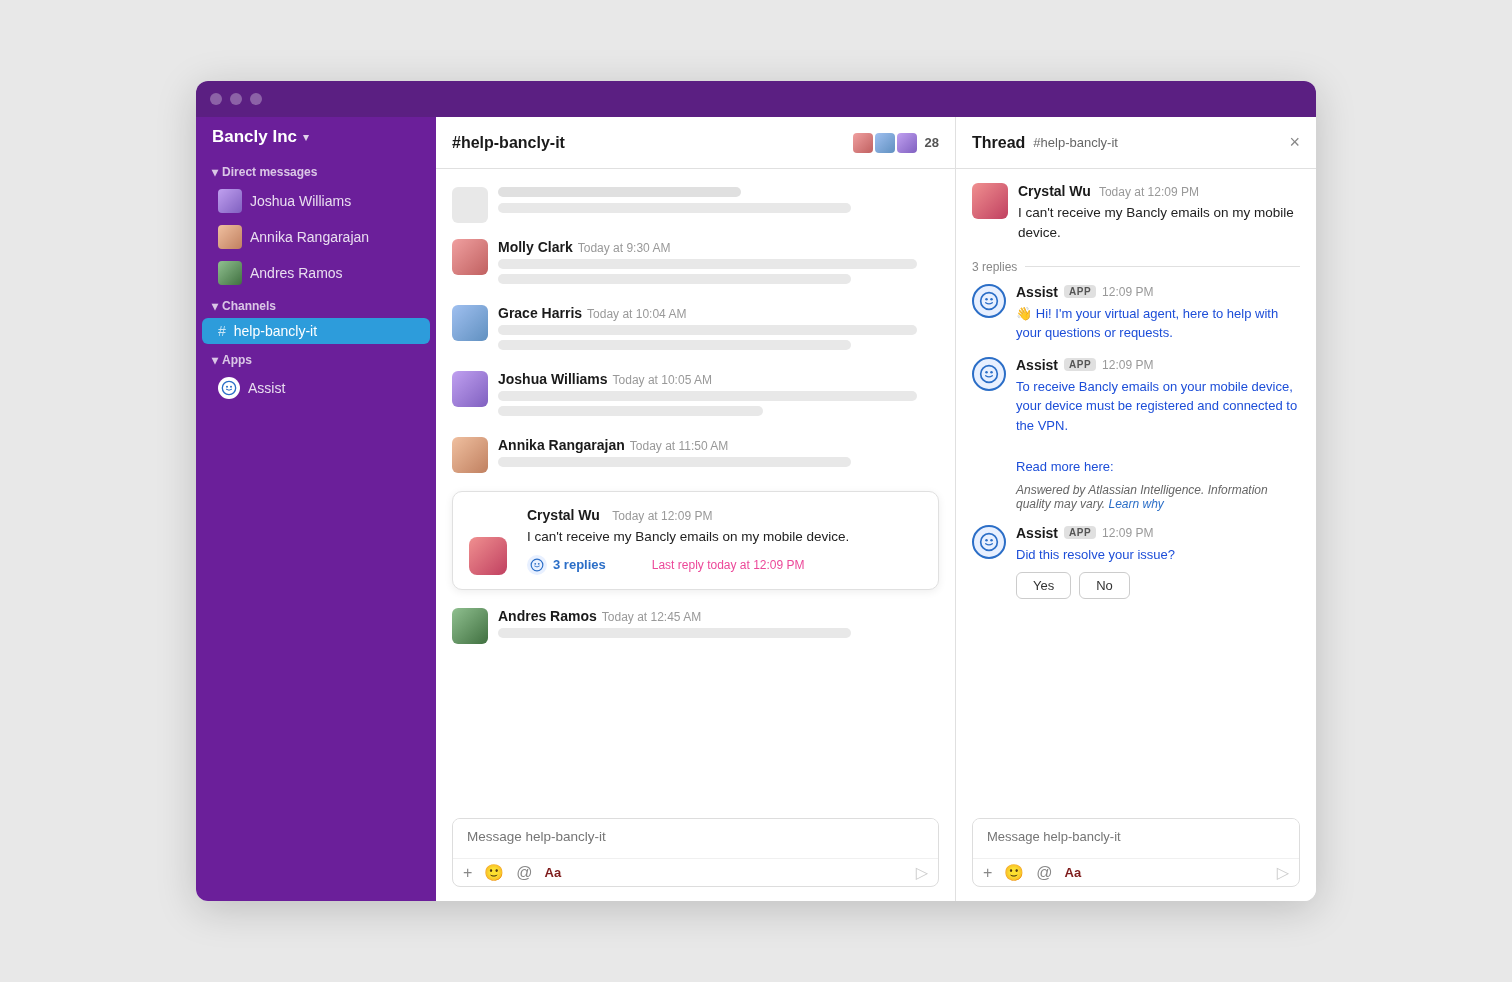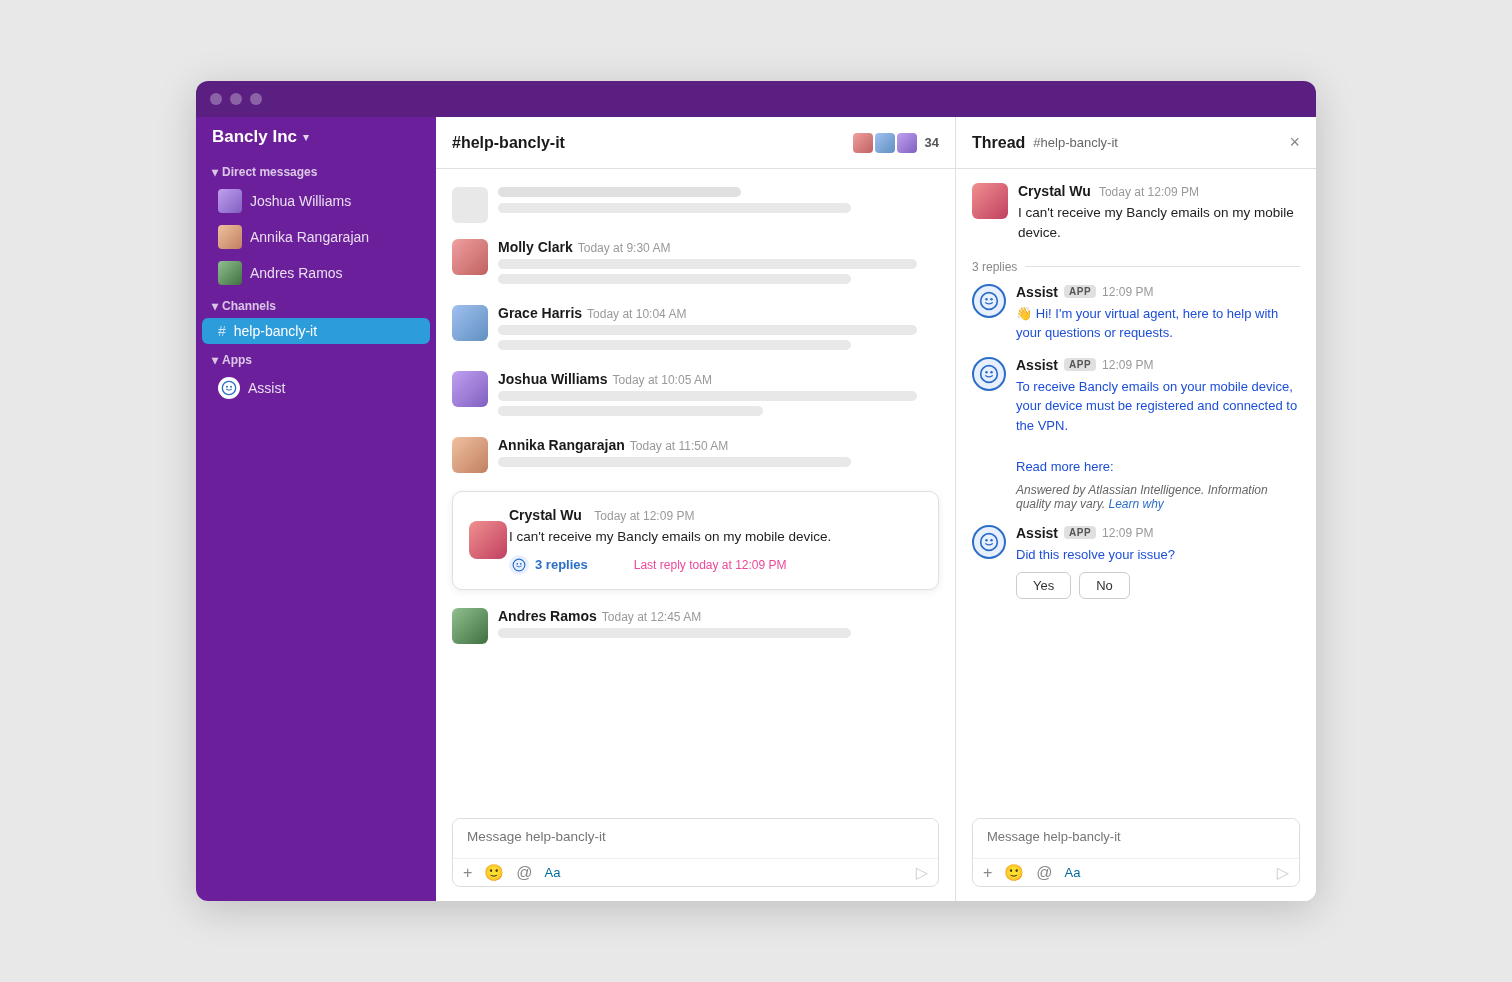--- a/index.html
+++ b/index.html
@@ -184,22 +184,22 @@
     .message-highlight {
       background: #fff;
       border: 1px solid #e0e0e0;
       border-radius: 10px;
       padding: 14px 16px;
       margin: 8px 0;
       box-shadow: 0 2px 8px rgba(0,0,0,0.07);
     }
     .message-highlight .msg-row-inner {
       display: flex;
-      gap: 2px;
-      align-items: center;
+      gap: 20px;
+      align-items: flex-end;
     }
     .highlight-avatar {
       width: 38px; height: 38px;
       border-radius: 8px;
       background: #ccc;
       overflow: hidden;
       flex-shrink: 0;
     }
     .highlight-body { flex: 1; }
     .highlight-name { font-size: 14px; font-weight: 700; color: #1a1a1a; }
@@ -238,21 +238,21 @@
       font-family: inherit;
     }
     .message-input-toolbar {
       display: flex;
       align-items: center;
       padding: 4px 10px;
       border-top: 1px solid #f0f0f0;
       gap: 12px;
     }
     .input-toolbar-icon { font-size: 16px; color: #888; cursor: pointer; }
-    .input-toolbar-text { font-size: 13px; color: #0369a1; }
+    .input-toolbar-text { font-size: 13px; color: #7f1d1d; font-weight: bold; }
     .send-icon { font-size: 16px; color: #ccc; margin-left: auto; cursor: pointer; }
 
     
     .thread-panel {
       width: 360px;
       display: flex;
       flex-direction: column;
       background: #fff;
       flex-shrink: 0;
     }
@@ -442,21 +442,21 @@
     </div>
 
     <div class="channel-pane">
       <div class="channel-header">
         <span class="channel-name">#help-bancly-it</span>
         <div class="header-avatars">
           <div class="header-avatar-sm av-molly"></div>
           <div class="header-avatar-sm av-grace"></div>
           <div class="header-avatar-sm av-joshua"></div>
         </div>
-        <span class="member-count">34</span>
+        <span class="member-count">28</span>
       </div>
 
       <div class="channel-messages">
 
         <div class="message-row">
           <div style="width:36px;height:36px;border-radius:6px;background:#e8e8e8;flex-shrink:0;"></div>
           <div style="flex:1;">
             <div style="height:10px;width:55%;background:#e0e0e0;border-radius:5px;margin-bottom:6px;"></div>
             <div style="height:10px;width:80%;background:#e8e8e8;border-radius:5px;"></div>
           </div>

